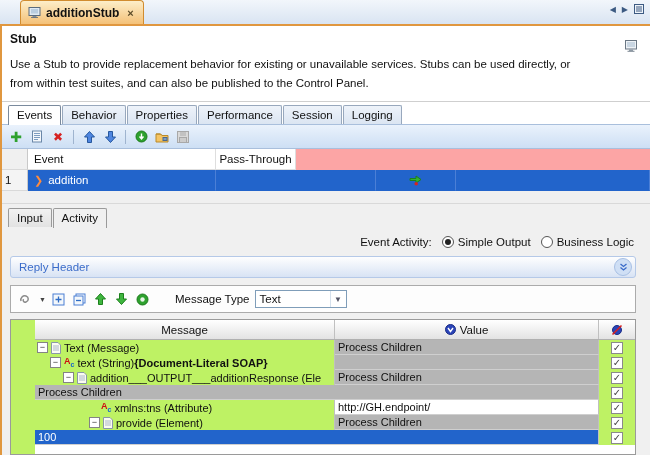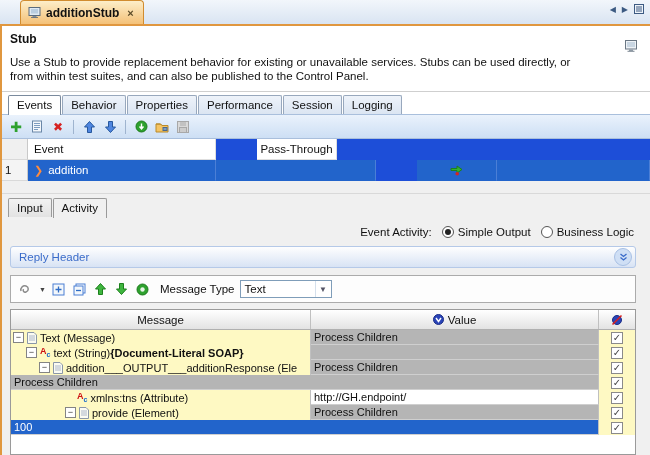--- a/index.html
+++ b/index.html
@@ -10,43 +10,43 @@
   .tabbar{height:24px;background:linear-gradient(#f2f6fb,#d9e4f2);border-bottom:2px solid #e0973f;display:flex;align-items:flex-end;position:relative;}
   .doc-tab{margin-left:20px;display:inline-flex;align-items:center;gap:5px;padding:3px 9px 3px 7px;background:linear-gradient(#fdeec9,#f4c178);border:1px solid #d18c2f;border-bottom:none;border-radius:4px 4px 0 0;font-weight:bold;font-size:12px;height:17px;}
   .doc-tab .close{color:#5a4a27;font-weight:bold;font-size:11px;margin-left:3px;cursor:default;}
   .nav-icons{position:absolute;right:6px;top:4px;display:flex;align-items:center;gap:6px;color:#3c5a82;font-size:8px;}
 
   
   .content{flex:1;display:flex;flex-direction:column;border-left:2px solid #e0973f;box-sizing:border-box;background:#fff;min-height:0;}
 
   .desc-panel{background:#fff;border-bottom:1px solid #cfcfcf;padding:6px 8px 8px 8px;position:relative;}
   .desc-title{font-weight:bold;font-size:12px;margin-bottom:8px;}
-  .desc-text{width:575px;line-height:14px;margin-top:9px;}
+  .desc-text{width:575px;line-height:19px;margin-top:9px;}
   .desc-monitor{position:absolute;right:12px;top:14px;}
 
   
   .main-tabs{display:flex;align-items:flex-end;padding:4px 0 0 6px;background:#fff;height:22px;box-sizing:border-box;}
   .tab{padding:3px 8px;border:1px solid #98a8bd;border-bottom:none;background:linear-gradient(#eef3fa,#dbe5f2);margin-right:1px;border-radius:2px 2px 0 0;white-space:nowrap;}
   .tab.active{background:#fff;border-color:#7a8a9d;position:relative;top:1px;padding-bottom:4px;}
 
   
   .events-toolbar{height:23px;background:linear-gradient(#eaf2fc,#cddff4);border-top:1px solid #a9bfdc;border-bottom:1px solid #a9bfdc;display:flex;align-items:center;gap:5px;padding:0 6px;}
   .tsep{width:1px;height:14px;background:#9fb4cf;margin:0 2px;}
   .ticon{width:16px;height:16px;display:flex;align-items:center;justify-content:center;font-size:12px;line-height:1;}
   .plus{color:#2ea12e;font-weight:bold;font-size:14px;}
   .redx{color:#d62323;font-weight:bold;font-size:12px;}
 
   
-  .events-table{background:#1d4ed8;}
+  .events-table{background:#fca5a5;}
   .et-row{display:flex;height:21px;align-items:stretch;}
   .et-gutter{width:26px;border-right:1px solid #c9c9c9;border-bottom:1px solid #d9d9d9;background:#f4f4f4;display:flex;align-items:center;padding-left:3px;box-sizing:border-box;}
   .et-cell{display:flex;align-items:center;padding-left:6px;border-right:1px solid #dedede;border-bottom:1px solid #dedede;box-sizing:border-box;white-space:nowrap;overflow:hidden;}
   .c-event{width:188px;}
   .c-guard{width:160px;}
-  .c-pass{width:80px;justify-content:center;padding-left:0;margin-left:41px;}
+  .c-pass{width:80px;justify-content:center;padding-left:0;}
   .c-desc{flex:1;}
   .et-head .et-cell{background:#fff;}
   .et-head .et-gutter{background:#f0f0f0;}
   .et-data .sel{background:#2264cb;color:#fff;border-bottom-color:#2264cb;border-right-color:#4b7fd6;}
   .event-arrow{color:#e06a10;font-weight:bold;margin-right:5px;font-size:11px;}
   .table-empty{height:12px;background:#f0f0f0;border-bottom:1px solid #d9d9d9;}
 
   
   .activity-panel{flex:1;background:#f0f0f0;display:flex;flex-direction:column;min-height:0;}
   .activity-tabs{display:flex;align-items:flex-end;padding:5px 0 0 6px;height:23px;box-sizing:border-box;}
@@ -63,21 +63,21 @@
   .reply-collapse{width:16px;height:16px;border-radius:50%;background:#cfdff5;border:1px solid #a8c0e4;display:flex;align-items:center;justify-content:center;}
 
   
   .msg-toolbar{margin:7px 14px 0 8px;height:26px;border:1px solid #ababab;background:#fdfdfd;display:flex;align-items:center;gap:5px;padding:0 6px;}
   .combo{width:92px;height:18px;border:1px solid #7f9db9;background:#fff;display:flex;align-items:center;box-sizing:border-box;}
   .combo .val{flex:1;padding-left:4px;}
   .combo .arrow{width:15px;height:100%;display:flex;align-items:center;justify-content:center;color:#556;font-size:8px;border-left:1px solid #d5e0ec;}
   .drop-mini{font-size:7px;color:#444;margin-left:1px;}
 
   
-  .tree-wrap{margin:6px 14px 0 8px;border:1px solid #9a9a9a;background:#fef9c3;flex:1;display:flex;flex-direction:column;min-height:0;}
+  .tree-wrap{margin:6px 14px 0 8px;border:1px solid #9a9a9a;background:#bef264;flex:1;display:flex;flex-direction:column;min-height:0;padding-left:24px;}
   .mt-head{display:flex;height:19px;background:linear-gradient(#ffffff,#e3e3e3);border-bottom:1px solid #b0b0b0;}
   .mt-hcell{display:flex;align-items:center;justify-content:center;border-right:1px solid #c0c0c0;box-sizing:border-box;gap:4px;}
   .h-msg{width:300px;}
   .h-val{flex:1;}
   .h-nil{width:36px;border-right:none;}
   .mt-row{display:flex;height:15px;align-items:stretch;font-size:11px;}
   .m-cell{width:300px;display:flex;align-items:center;white-space:nowrap;overflow:hidden;border-right:1px solid #c0c0c0;box-sizing:border-box;}
   .v-cell{flex:1;display:flex;align-items:center;padding-left:3px;border-right:1px solid #c0c0c0;border-bottom:1px solid #cfcfcf;box-sizing:border-box;white-space:nowrap;overflow:hidden;}
   .k-cell{width:36px;display:flex;align-items:center;justify-content:center;}
   .v-gray{background:#b5b5b5;}
@@ -286,21 +286,21 @@
           <svg width="11" height="12" viewBox="0 0 11 12">
               <path d="M5.5 11.5 L0.5 6 L3.5 6 L3.5 0.5 L7.5 0.5 L7.5 6 L10.5 6 Z" fill="#3fb53f" stroke="#1d801d"></path>
             </svg>
         </span>
         <span class="ticon">
           <svg width="13" height="13" viewBox="0 0 13 13">
               <circle cx="6.5" cy="6.5" r="5.5" fill="#2ea12e" stroke="#1c7a1c"></circle>
               <circle cx="6.5" cy="6.5" r="2.2" fill="#e8f5e8"></circle>
             </svg>
         </span>
-        <span style="margin-left:4px;">Message Type</span>
+        <span style="margin-left:19px;">Message Type</span>
         <span class="combo">
           <span class="val">Text</span>
           <span class="arrow">▼</span>
         </span>
       </div>
 
       <div class="tree-wrap">
         <div class="mt-head">
           <div class="mt-hcell h-msg">Message</div>
           <div class="mt-hcell h-val">

